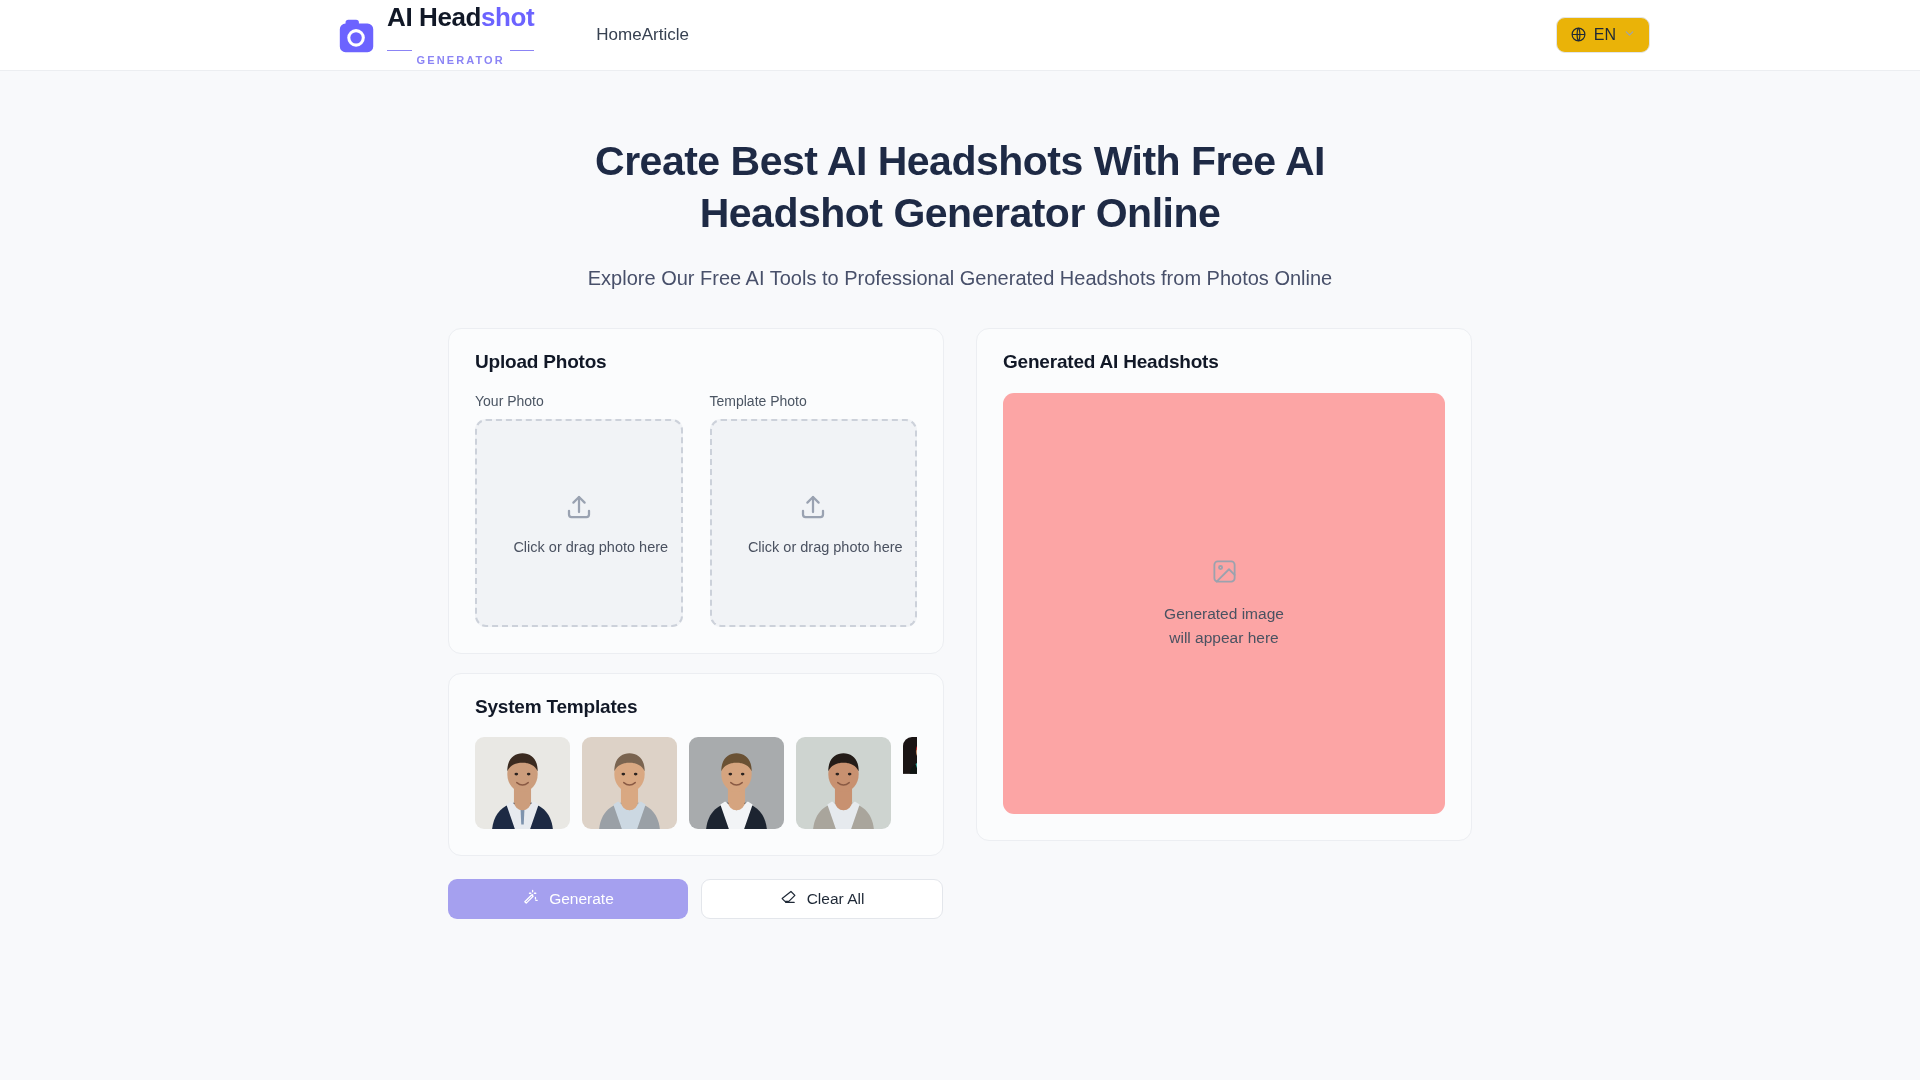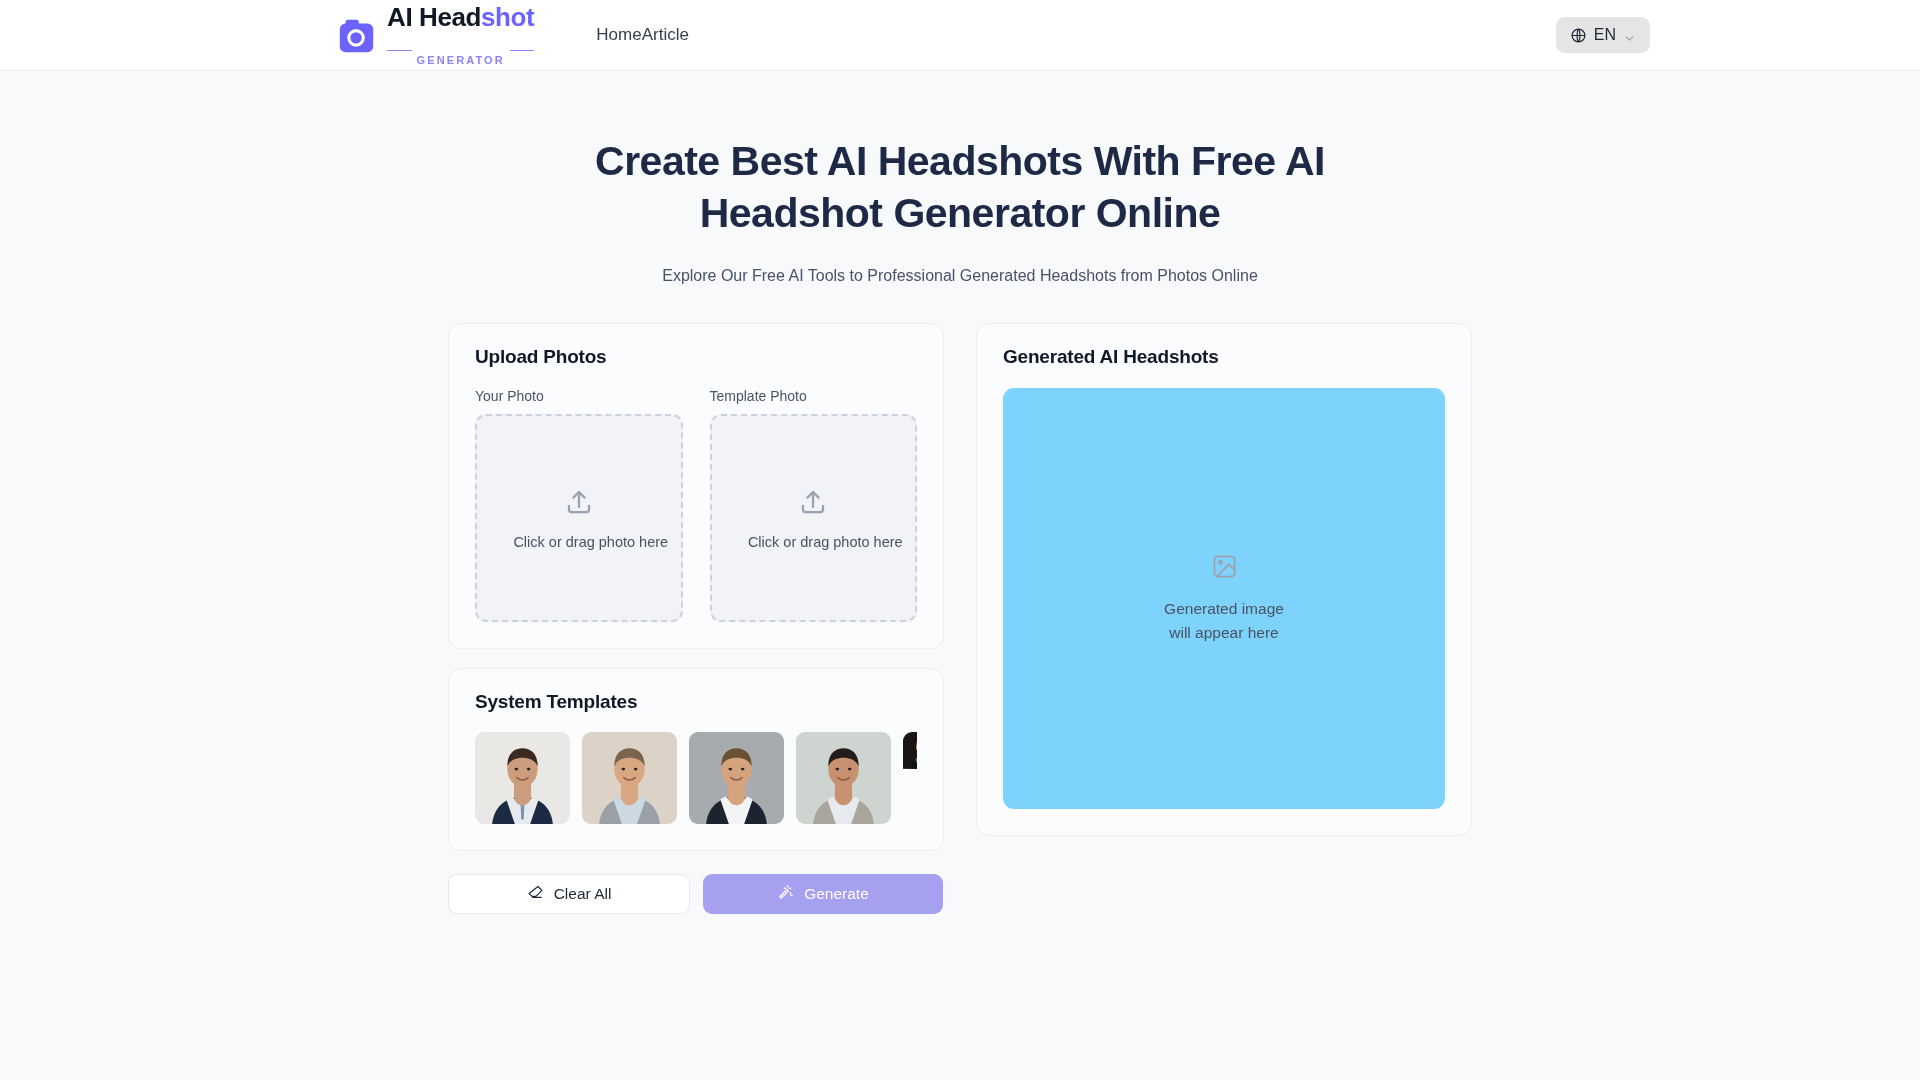--- a/index.html
+++ b/index.html
@@ -68,25 +68,25 @@
     color: #374151;
     text-decoration: none;
     white-space: nowrap;
   }
   .lang {
     position: absolute;
     right: 270px;
     top: 50%;
     transform: translateY(-50%);
     display: flex;
-    align-items: flex-end;
+    align-items: flex-start;
     gap: 7px;
     border: 1px solid #e2e5ea;
     border-radius: 9px;
-    background: #e5e5e5;
+    background: #eab308;
     padding: 8px 13px;
     font-size: 16px;
     color: #1f2937;
     cursor: pointer;
   }
   .lang .globe { width: 17px; height: 17px; display: block; }
   .lang .chev { width: 13px; height: 13px; display: block; color: #9ca3af; }
 
   
   .hero {
@@ -97,21 +97,21 @@
     font-size: 41px;
     font-weight: bold;
     color: #1e2a45;
     line-height: 1.26;
     letter-spacing: -0.5px;
     max-width: 740px;
     margin: 0 auto;
   }
   .hero p {
     margin-top: 28px;
-    font-size: 16px;
+    font-size: 20px;
     color: #48506a;
     font-weight: normal;
   }
 
   
   .stage {
     width: 1024px;
     margin: 38px auto 0;
     display: flex;
     gap: 32px;
@@ -208,21 +208,21 @@
     background: #ffffff;
     border-color: #e3e6eb;
     color: #1f2937;
   }
   .btn svg { width: 17px; height: 17px; }
 
   
   .gen-box {
     margin-top: 20px;
     height: 421px;
-    background: #7dd3fc;
+    background: #fca5a5;
     border-radius: 11px;
     display: flex;
     flex-direction: column;
     align-items: center;
     justify-content: center;
     gap: 13px;
   }
   .gen-box svg { width: 27px; height: 27px; color: #9ba2ae; }
   .gen-text {
     text-align: center;
@@ -385,38 +385,38 @@
               <path d="M34 36c0-13 7-19 16-19s16 6 16 19c-3-6-8-9-16-9s-13 3-16 9z" fill="#cf1f24"></path>
               <ellipse cx="43.5" cy="39" rx="1.9" ry="1.4" fill="#2b2320"></ellipse>
               <ellipse cx="56.5" cy="39" rx="1.9" ry="1.4" fill="#2b2320"></ellipse>
               <path d="M44 48q6 5 12 0" stroke="#8a5a44" stroke-width="1.6" fill="none" stroke-linecap="round"></path>
             </svg>
           </div>
         </div>
     </section>
 
     <div class="actions">
-      <button class="btn btn-clear">
-        <span>
-          <svg viewBox="0 0 24 24" fill="none" stroke="currentColor" stroke-width="1.7" stroke-linecap="round" stroke-linejoin="round" width="17" height="17">
-            <path d="M15.5 3.5 21 9l-8.5 8.5H7L3 13.5z"></path>
-            <path d="M8 19h12"></path>
-          </svg>
-        </span>
-        <span>Clear All</span>
-      </button>
       <button class="btn btn-generate">
         <span>
           <svg viewBox="0 0 24 24" fill="none" stroke="currentColor" stroke-width="1.8" stroke-linecap="round" stroke-linejoin="round" width="17" height="17">
             <path d="M15 4V2M15 10V8M12.5 6h-2M19.5 6h-2"></path>
             <path d="M13.6 8.4 4 18l2 2 9.6-9.6z"></path>
             <path d="M19 14v-2M21.5 16h-2"></path>
           </svg>
         </span>
         <span>Generate</span>
+      </button>
+      <button class="btn btn-clear">
+        <span>
+          <svg viewBox="0 0 24 24" fill="none" stroke="currentColor" stroke-width="1.7" stroke-linecap="round" stroke-linejoin="round" width="17" height="17">
+            <path d="M15.5 3.5 21 9l-8.5 8.5H7L3 13.5z"></path>
+            <path d="M8 19h12"></path>
+          </svg>
+        </span>
+        <span>Clear All</span>
       </button>
     </div>
 
   </div>
 
   <div class="col-right">
     <section class="card">
       <h2 class="card-title">Generated AI Headshots</h2>
       <div class="gen-box">
         <span>

